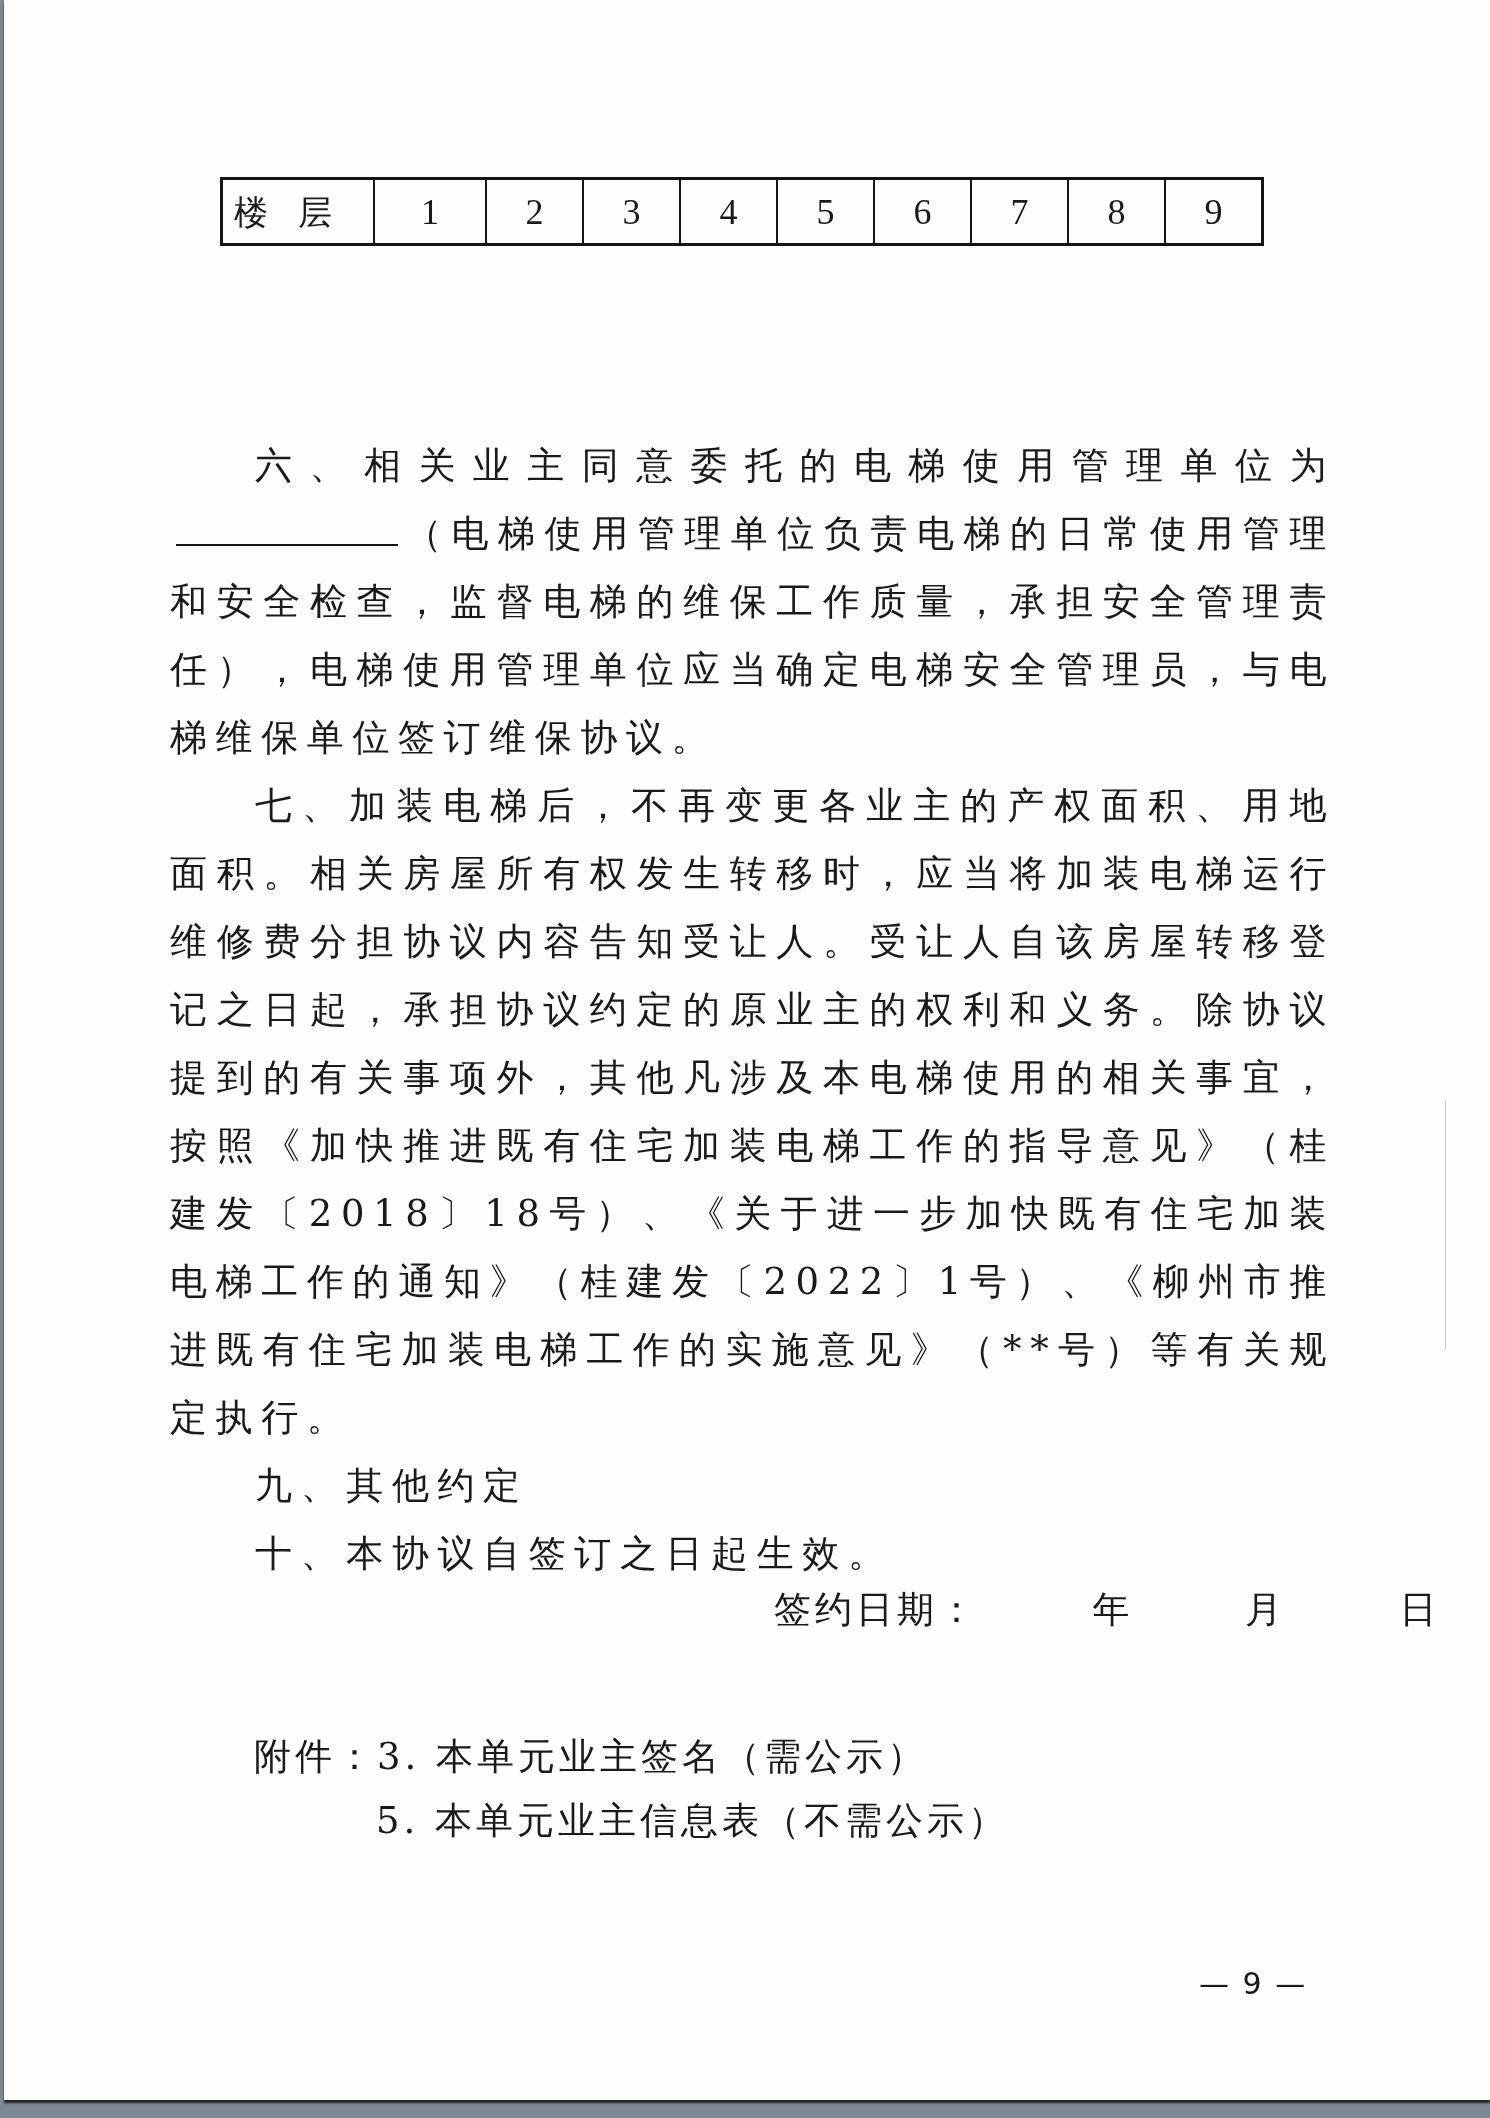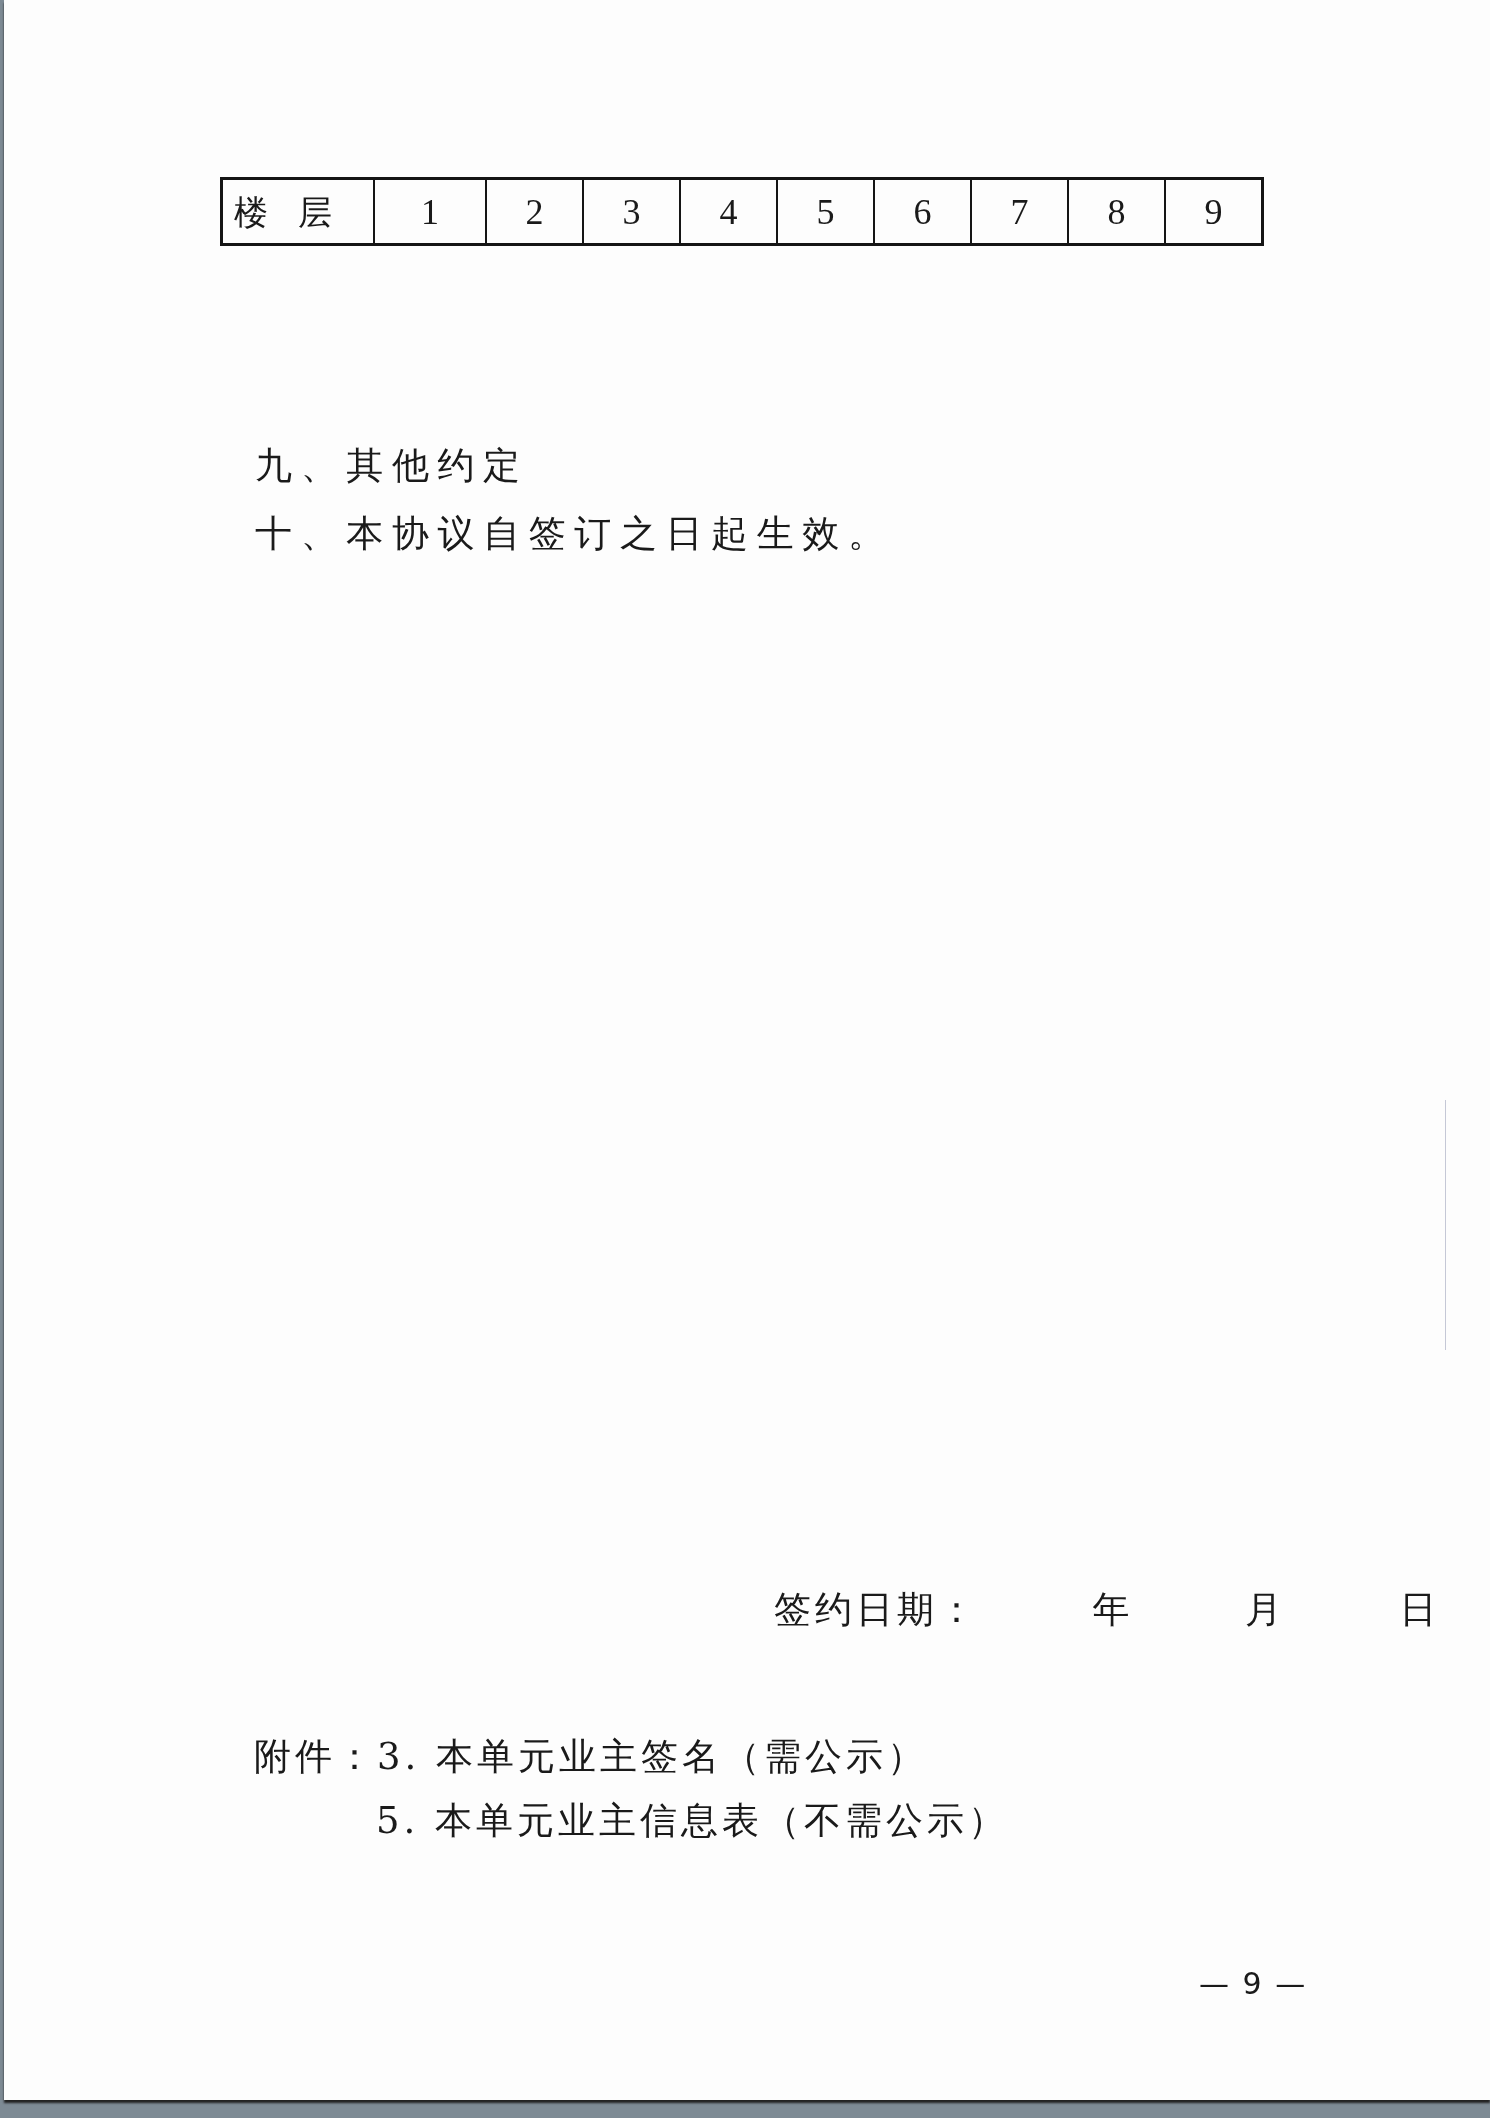--- a/index.html
+++ b/index.html
@@ -80,20 +80,22 @@
       <td class="num-cell">5</td>
       <td class="num-cell">6</td>
       <td class="num-cell">7</td>
       <td class="num-cell">8</td>
       <td class="num-cell">9</td>
     </tr>
   </tbody>
     </table>
 
   <div class="body-text">
+    <p><span>六、相关业主同意委托的电梯使用管理单位为</span><span class="blank"></span><span>（电梯使用管理单位负责电梯的日常使用管理和安全检查，监督电梯的维保工作质量，承担安全管理责任），电梯使用管理单位应当确定电梯安全管理员，与电梯维保单位签订维保协议。</span></p>
+    <p>七、加装电梯后，不再变更各业主的产权面积、用地面积。相关房屋所有权发生转移时，应当将加装电梯运行维修费分担协议内容告知受让人。受让人自该房屋转移登记之日起，承担协议约定的原业主的权利和义务。除协议提到的有关事项外，其他凡涉及本电梯使用的相关事宜，按照《加快推进既有住宅加装电梯工作的指导意见》（桂建发〔2018〕18号）、《关于进一步加快既有住宅加装电梯工作的通知》（桂建发〔2022〕1号）、《柳州市推进既有住宅加装电梯工作的实施意见》（**号）等有关规定执行。</p>
     <p>九、其他约定</p>
     <p>十、本协议自签订之日起生效。</p>
   </div>
 
   <div class="date-line">
     <span>签约日期：</span>
     <span style="width:82px"></span>
     <span>年</span>
     <span style="width:80px"></span>
     <span>月</span>

